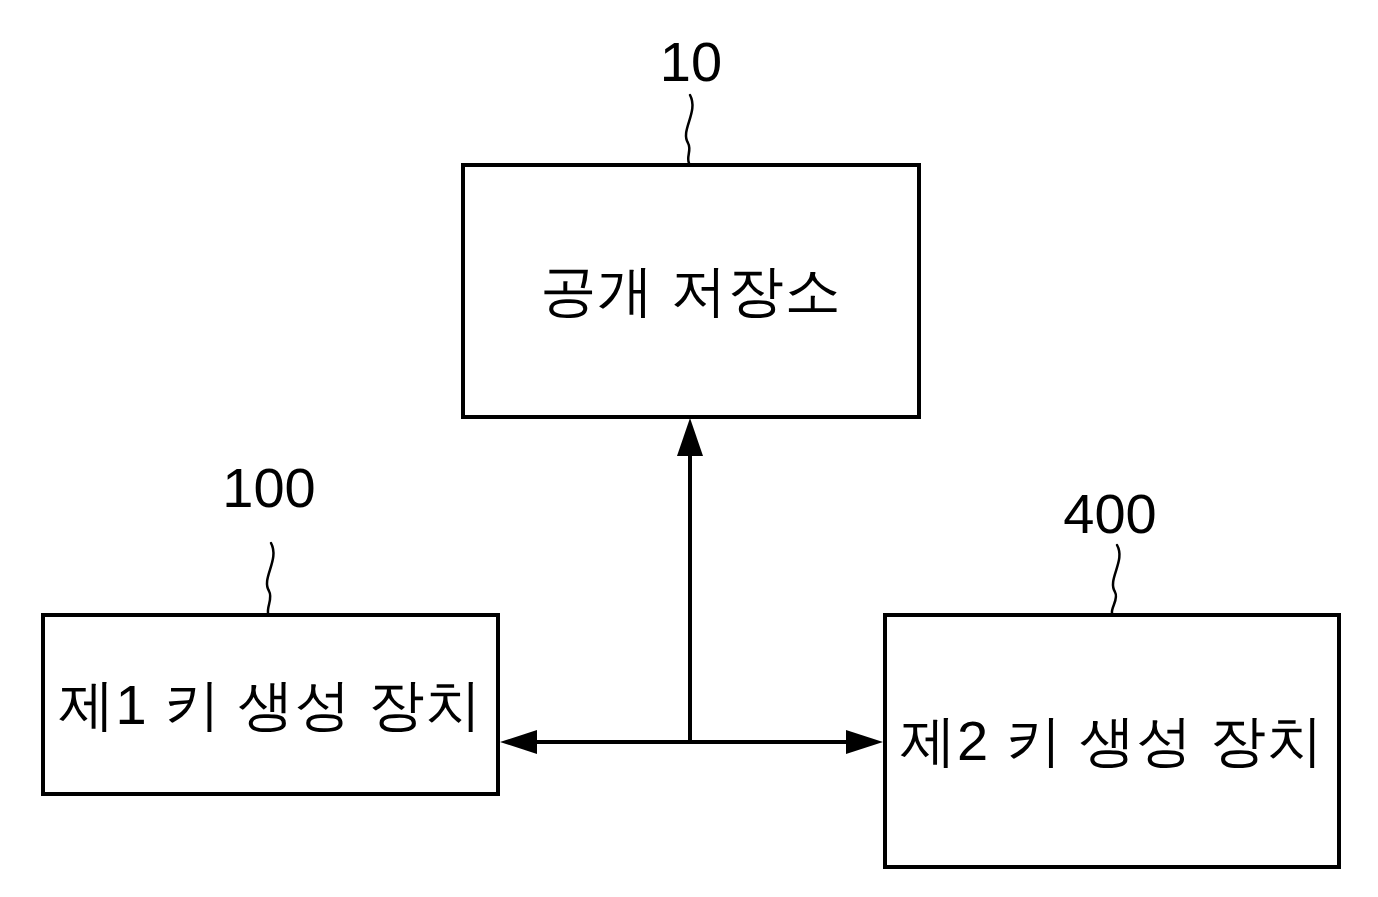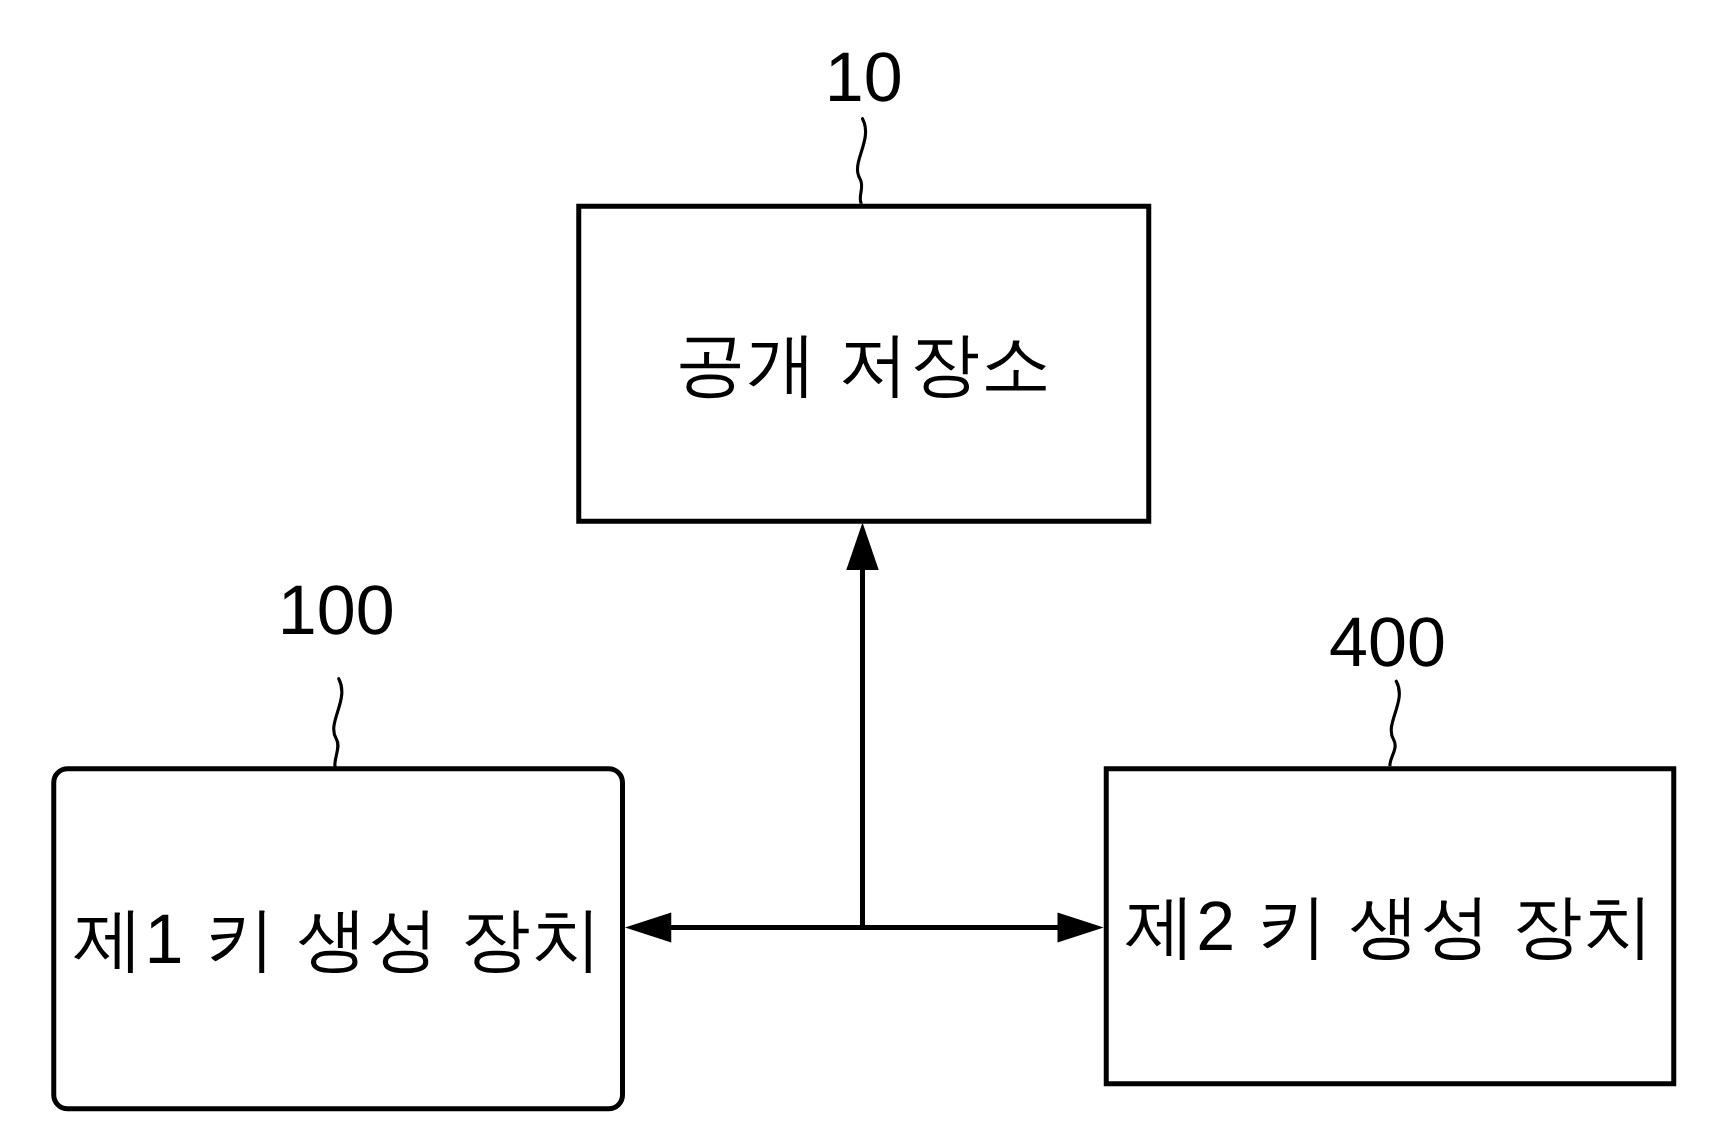--- a/index.html
+++ b/index.html
@@ -11,21 +11,21 @@
     color:var(--text);
   }
   .connector-layer { position:absolute; left:0; top:0; width:1378px; height:897px; color:var(--stroke); }
   .node {
     position:absolute; box-sizing:border-box;
     border:4px solid var(--stroke); background:var(--background);
     display:flex; flex-direction:column; align-items:center; justify-content:center;
     text-align:center;
   }
   .node-repository { left:461px; top:163px; width:460px; height:256px; }
-  .node-alice      { left:41px;  top:613px; width:459px; height:276px;border-radius:13px; }
+  .node-alice      { left:41px;  top:613px; width:459px; height:183px; }
   .node-bob        { left:883px; top:613px; width:458px; height:256px;gap:33px; }
   .node-label {
     font-size:56px; line-height:70px; font-weight:500;
     letter-spacing:1px; white-space:nowrap;
   }
   .ref {
     position:absolute; transform:translateX(-50%);
     font-size:56px; line-height:1; font-weight:500; white-space:nowrap;
   }
   .ref-10  { left:691px;  top:34px;  }

